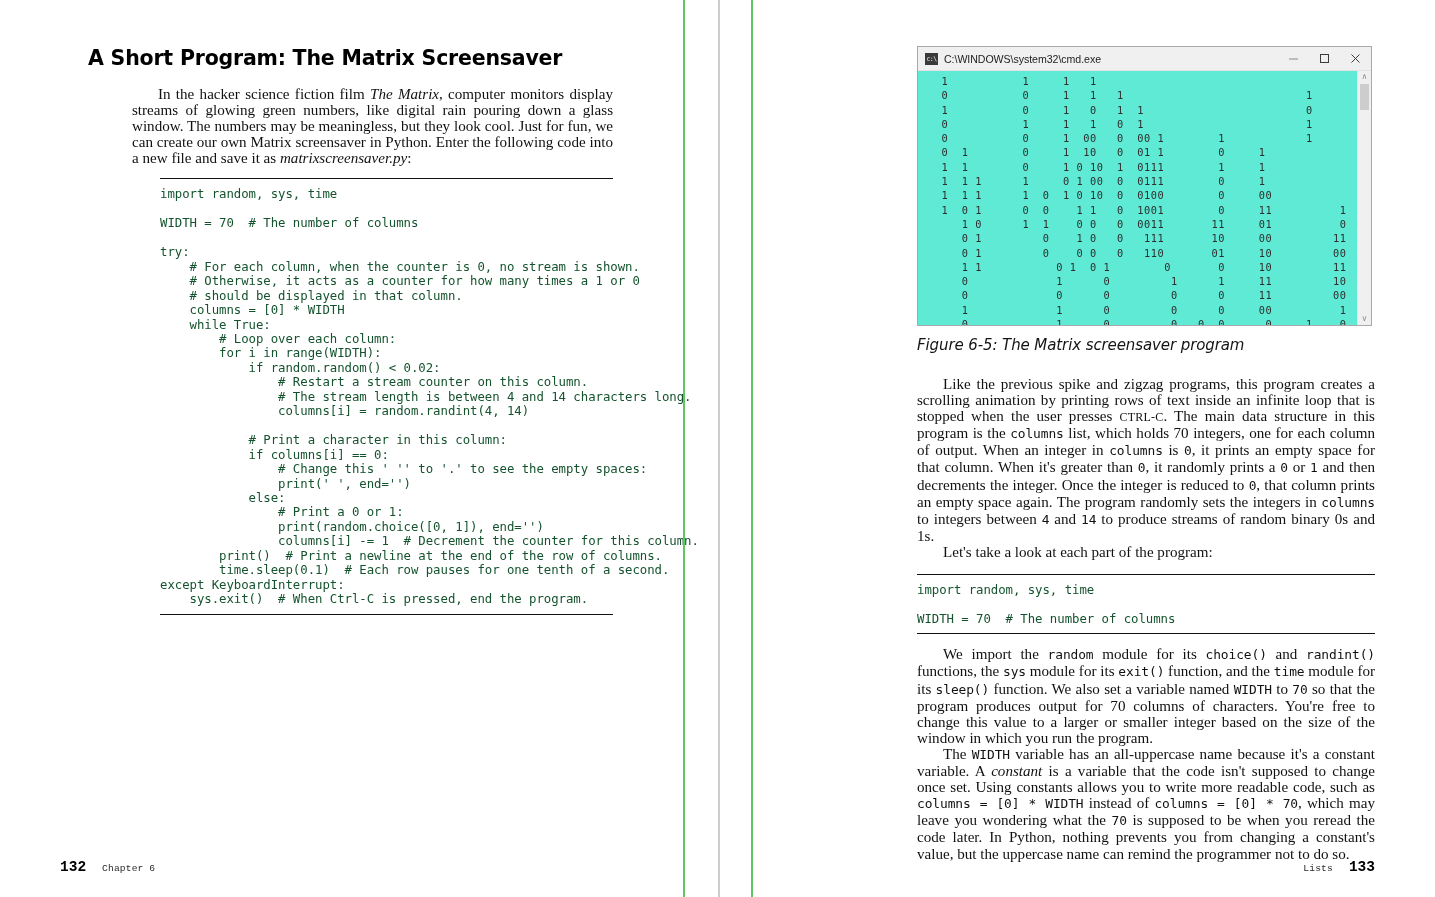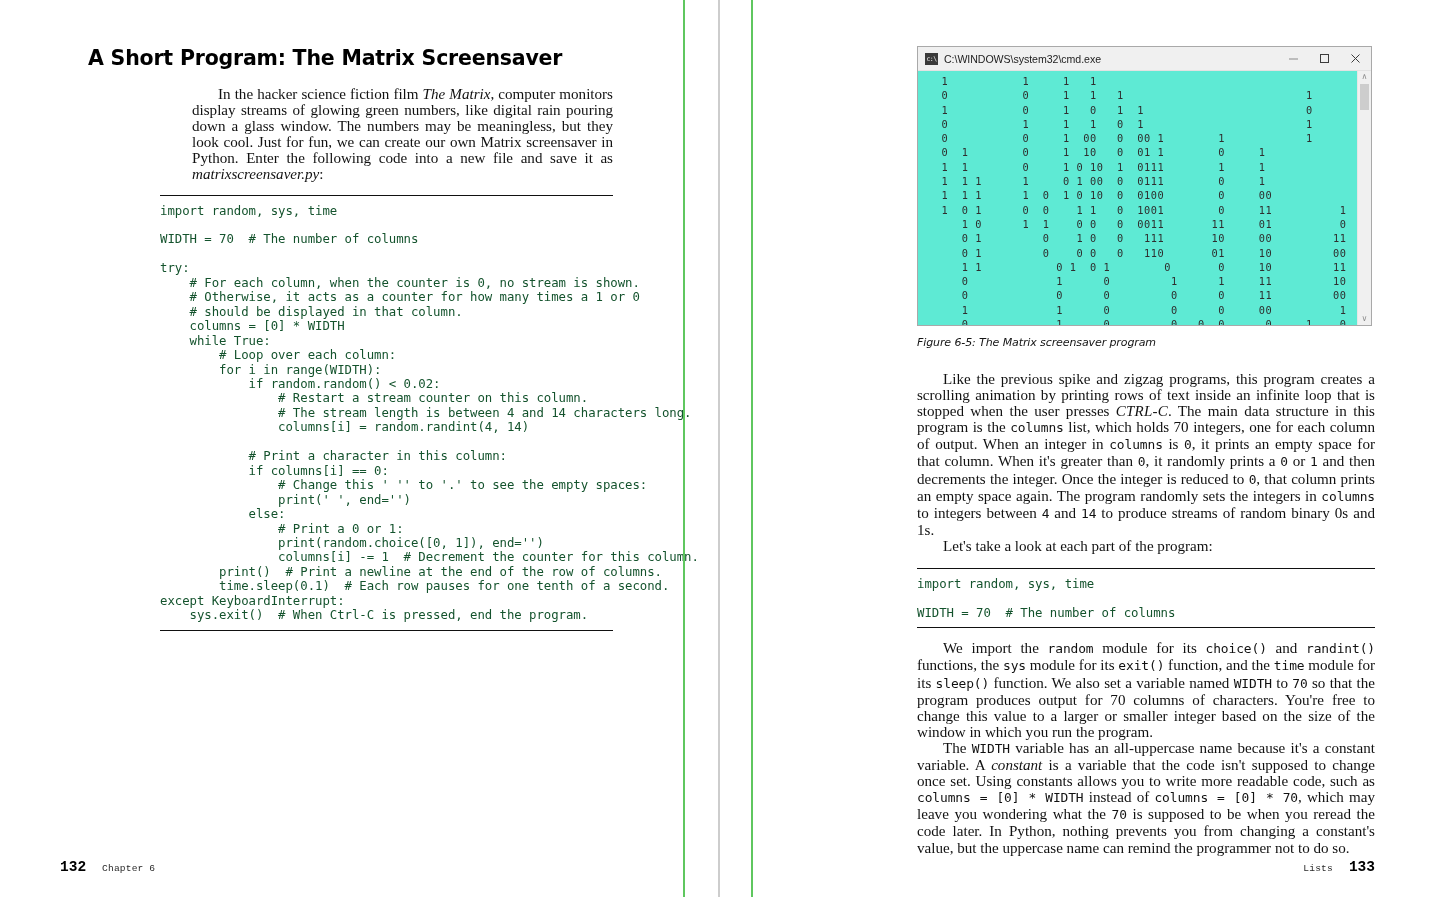--- a/index.html
+++ b/index.html
@@ -52,23 +52,23 @@
     font-size: 15.1px;
     line-height: 16.1px;
     margin: 0;
     text-align: justify;
     text-align-last: left;
     color: #111;
   }
   p.para + p.para { margin-top: 0; }
   .indent { text-indent: 26px; }
   .ital { font-style: italic; }
-  .smallcaps { font-size: 15px; letter-spacing: 0.2px; font-style: italic; }
-
-  .body-indent-left { margin-left: 104px; }
+  .smallcaps { font-size: 12px; letter-spacing: 0.2px; }
+
+  .body-indent-left { margin-left: 44px; }
 
   code, .mono {
     font-family: "DejaVu Sans Mono", monospace;
     font-size: 12.6px;
     letter-spacing: -0.1px;
   }
   p.para code { font-size: 12.9px; }
 
   
   .listing {
@@ -170,21 +170,21 @@
   .sb-thumb {
     width: 9px; height: 26px;
     background: #cdcdcd;
     margin-top: 1px;
   }
   .sb-spacer { flex: 1 1 auto; }
 
   .fig-caption {
     font-family: "DejaVu Sans", sans-serif;
     font-style: italic;
-    font-size: 11px;
+    font-size: 15px;
     color: #141414;
     margin: 10px 0 0 0;
     letter-spacing: -0.1px;
   }
 
   
   .footer {
     position: absolute;
     bottom: 22px;
     font-family: Liberation Mono, monospace;

